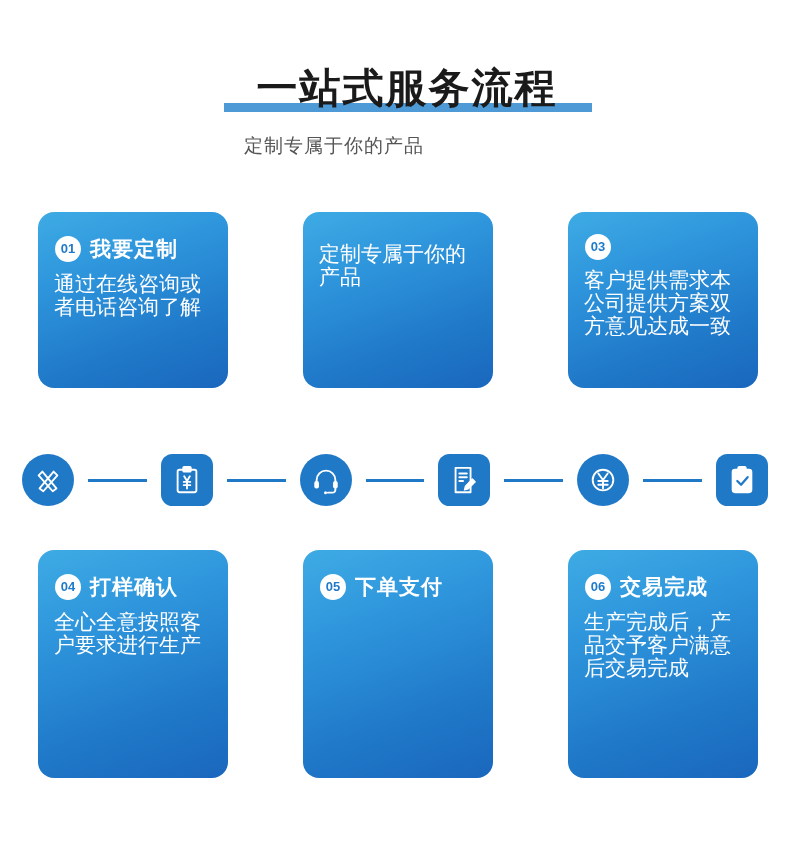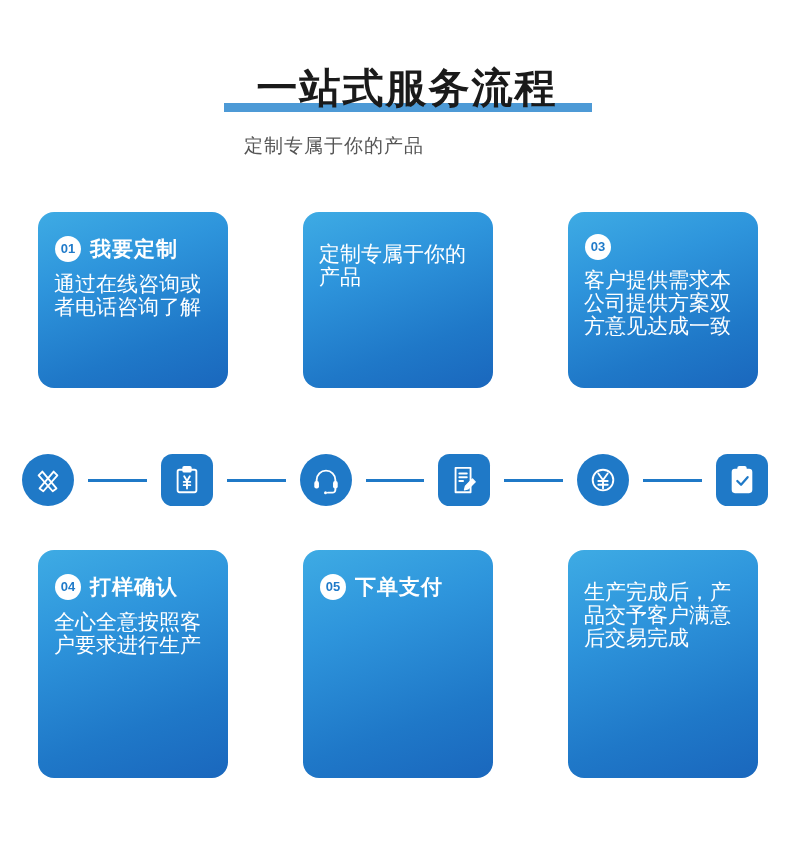--- a/index.html
+++ b/index.html
@@ -260,16 +260,20 @@
   </div>
 
   <div class="card">
     <div class="card-head">
       <div class="card-badge">05</div>
       <div class="card-title">下单支付</div>
     </div>
   </div>
 
   <div class="card">
+    <div class="card-head">
+      <div class="card-badge">06</div>
+      <div class="card-title">交易完成</div>
+    </div>
     <div class="card-body">生产完成后，产品交予客户满意后交易完成</div>
   </div>
 
 </div>
 
 </body></html>

